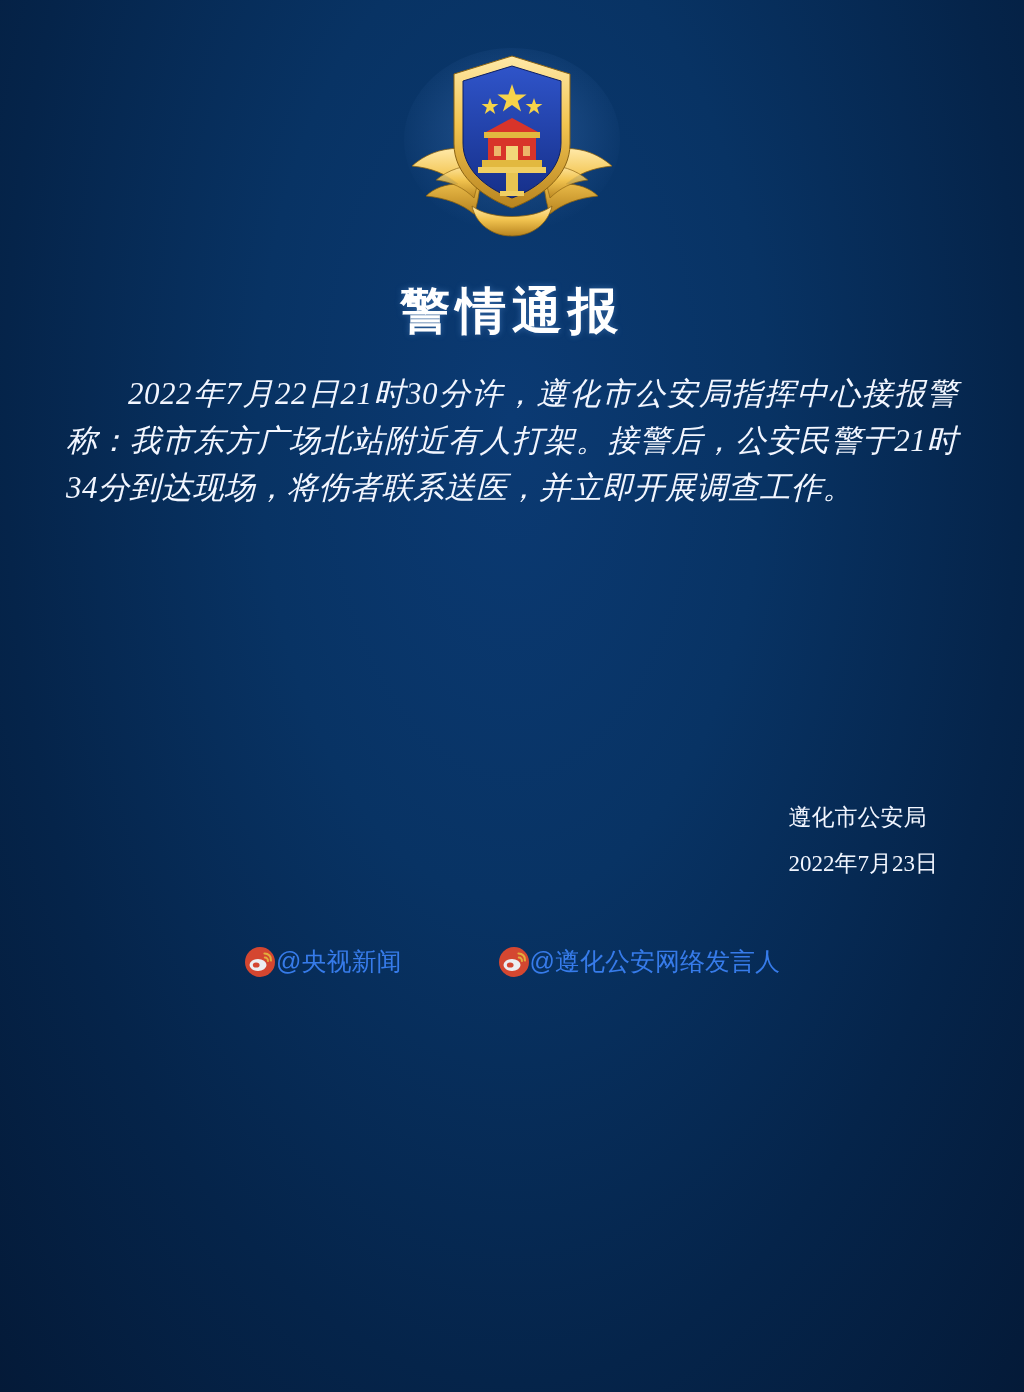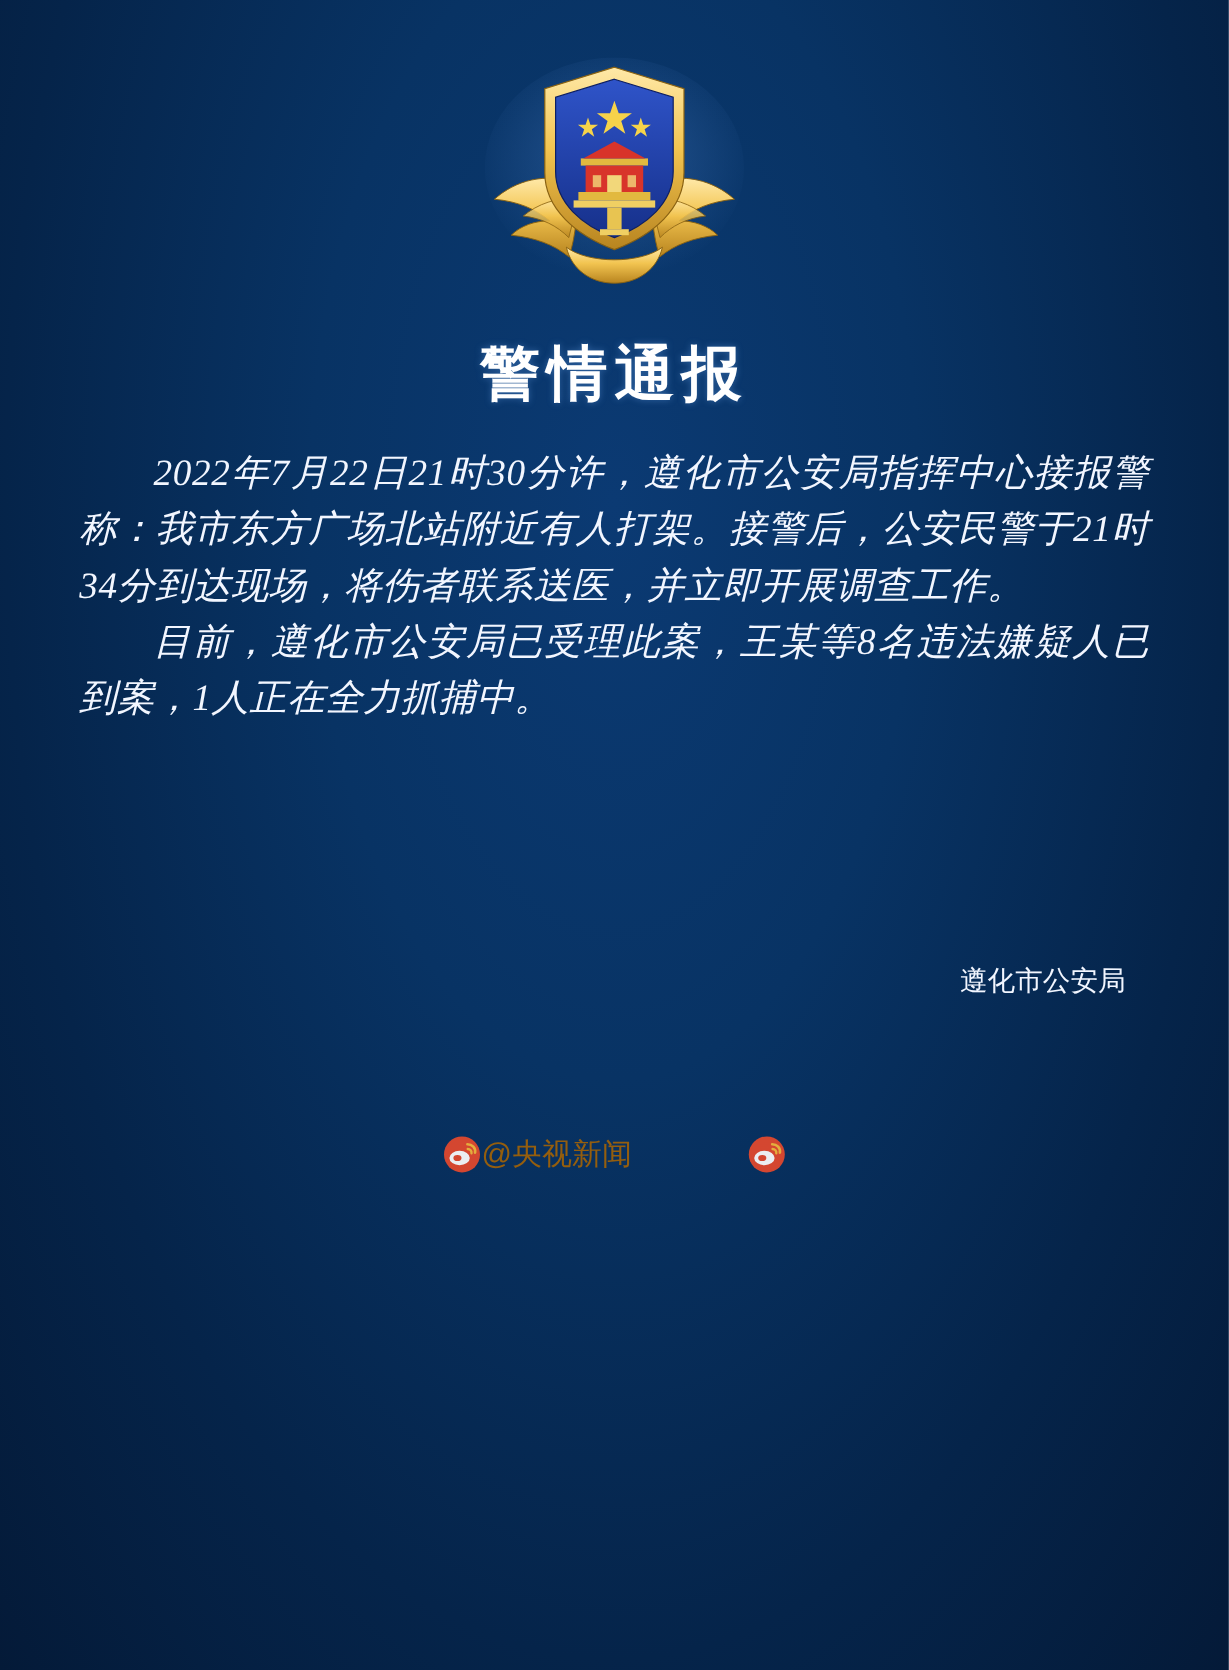--- a/index.html
+++ b/index.html
@@ -92,21 +92,21 @@
     width: 100%;
     display: flex;
     justify-content: center;
     gap: 96px;
     align-items: center;
   }
   .wm {
     display: flex;
     align-items: center;
     gap: 0;
-    color: #a16207;
+    color: #3b82f6;
     font-size: 25px;
     font-family: "Liberation Sans", sans-serif;
     opacity: 0.92;
   }
   .weibo-icon {
     width: 32px;
     height: 32px;
     flex: 0 0 32px;
   }
 </style>
@@ -172,25 +172,25 @@
         <rect x="104" y="125" width="12" height="18" fill="#e8c451"></rect>
         <rect x="98" y="143" width="24" height="5" fill="#f0cf63"></rect>
       </svg>
     </div>
   </div>
 
   <div class="title">警情通报</div>
 
   <div class="body-text">
     <p>2022年7月22日21时30分许，遵化市公安局指挥中心接报警称：我市东方广场北站附近有人打架。接警后，公安民警于21时34分到达现场，将伤者联系送医，并立即开展调查工作。</p>
-    <p>目前，遵化市公安局已受理此案，王某等8名违法嫌疑人已到案，1人正在全力抓捕中。</p>
   </div>
 
   <div class="signature">
     <div>遵化市公安局</div>
+    <div>2022年7月23日</div>
   </div>
 
   <div class="footer">
     <div class="wm">
       <span class="weibo-icon">
         <svg viewBox="0 0 32 32" width="32" height="32" aria-hidden="true">
           <circle cx="16" cy="16" r="15" fill="#e6492d"></circle>
           <ellipse cx="14" cy="19" rx="8.5" ry="6" fill="#ffffff"></ellipse>
           <ellipse cx="12.2" cy="19" rx="3.4" ry="2.6" fill="#e6492d"></ellipse>
           <path d="M20.5 7.5c4 0 7 3.1 6.4 7" fill="none" stroke="#f6b93b" stroke-width="2.2" stroke-linecap="round"></path>
@@ -202,16 +202,17 @@
     <div class="wm">
       <span class="weibo-icon">
         <svg viewBox="0 0 32 32" width="32" height="32" aria-hidden="true">
           <circle cx="16" cy="16" r="15" fill="#e6492d"></circle>
           <ellipse cx="14" cy="19" rx="8.5" ry="6" fill="#ffffff"></ellipse>
           <ellipse cx="12.2" cy="19" rx="3.4" ry="2.6" fill="#e6492d"></ellipse>
           <path d="M20.5 7.5c4 0 7 3.1 6.4 7" fill="none" stroke="#f6b93b" stroke-width="2.2" stroke-linecap="round"></path>
           <path d="M20.8 11.5c2 0 3.4 1.6 3.1 3.5" fill="none" stroke="#f6b93b" stroke-width="2" stroke-linecap="round"></path>
         </svg>
       </span>
+      <span>@遵化公安网络发言人</span>
     </div>
   </div>
 
 </div>
 
 </body></html>

